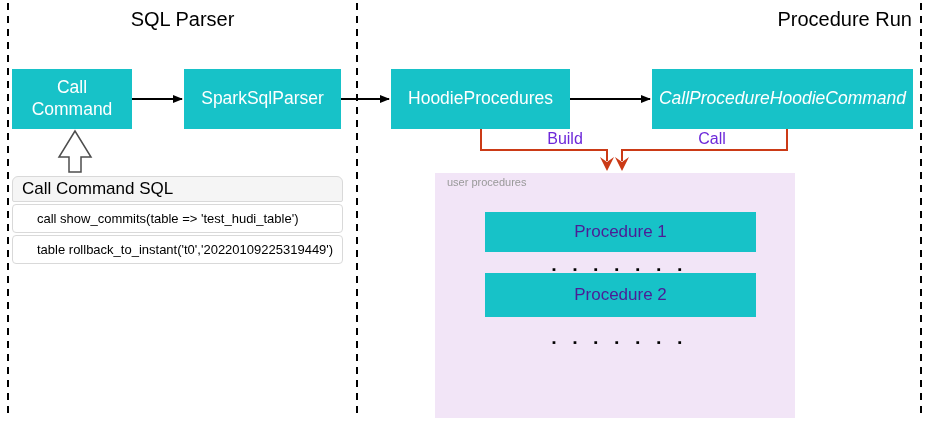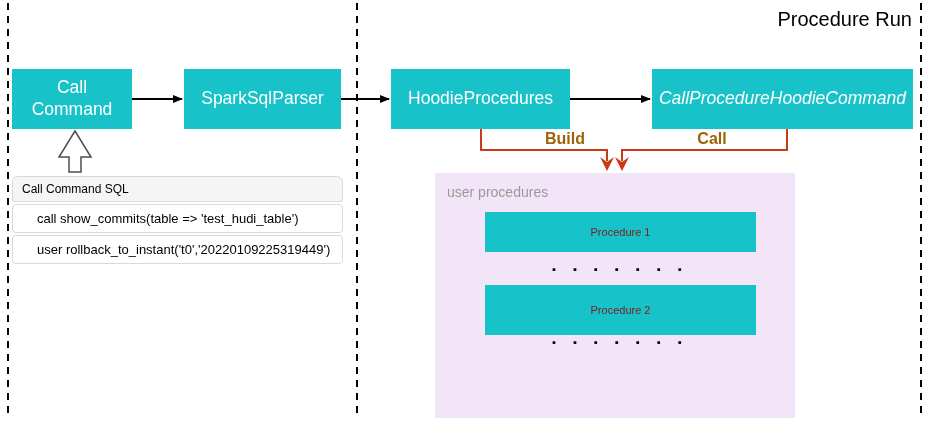--- a/index.html
+++ b/index.html
@@ -18,42 +18,42 @@
     position:absolute;top:6px;height:26px;line-height:26px;
     text-align:center;font-size:20px;color:#000;
   }
   .node{
     position:absolute;background:var(--teal);color:#fff;
     display:flex;align-items:center;justify-content:center;
     font-size:17.5px;text-align:center;white-space:pre-line;line-height:1.25;
   }
   .edge-label{
     position:absolute;top:129px;height:19px;line-height:19px;width:70px;
-    text-align:center;font-size:16px;color:#a16207;font-weight:bold;
+    text-align:center;font-size:16px;color:#6d28d9;
   }
   .panel{
     position:absolute;left:435px;top:173px;width:360px;height:245px;
     background:var(--purple);
   }
   .panel-label{
-    position:absolute;left:12px;top:11px;font-size:14px;color:var(--gray-label);
+    position:absolute;left:12px;top:3px;font-size:11px;color:var(--gray-label);
   }
   .proc-box{
     position:absolute;left:50px;width:271px;height:40px;background:var(--teal);
-    color:#7f1d1d;display:flex;align-items:center;justify-content:center;font-size:11px;
+    color:#4c1d95;display:flex;align-items:center;justify-content:center;font-size:17px;
   }
   .dots{
     position:absolute;left:50px;width:271px;height:16px;text-align:center;
     font-size:11px;letter-spacing:7px;color:#000;line-height:16px;
   }
   .sql-header{
     position:absolute;left:12px;top:176px;width:331px;height:26px;
     background:var(--table-header-bg);border:1px solid var(--table-border);
     border-radius:6px 6px 2px 2px;box-sizing:border-box;
-    font-size:12px;line-height:24px;padding-left:9px;color:#000;
+    font-size:17px;line-height:24px;padding-left:9px;color:#000;
   }
   .sql-row{
     position:absolute;left:12px;width:331px;height:29px;
     background:#fff;border:1px solid var(--table-border);border-radius:4px;
     box-sizing:border-box;font-size:13px;line-height:27px;padding-left:24px;color:#000;
     white-space:nowrap;overflow:hidden;
   }
 </style>
 </head>
 <body>
@@ -76,37 +76,38 @@
     <line x1="570" y1="99" x2="650" y2="99" stroke-width="2" marker-end="url(#arrowBlack)" stroke="#000000"></line>
 
     <path d="M481,129 L481,150 L607,150 L607,161" fill="none" stroke-width="2" stroke="#CB3A16"></path>
     <polygon points="600,157 607,162 614,157 607,171" fill="#CB3A16"></polygon>
     <path d="M787,129 L787,150 L622,150 L622,161" fill="none" stroke-width="2" stroke="#CB3A16"></path>
     <polygon points="615,157 622,162 629,157 622,171" fill="#CB3A16"></polygon>
 
     <polygon points="75,131 59,157 69,157 69,172 81,172 81,157 91,157" fill="#ffffff" stroke="#4d4d4d" stroke-width="1.5"></polygon>
   </svg>
 
+  <div class="section-title" style="left:8px;width:349px;">SQL Parser</div>
   <div class="section-title" style="left:357px;width:555px;text-align:right;">Procedure Run</div>
 
   <div class="node" style="left:12px;top:69px;width:120px;height:60px;">Call
 Command</div>
   <div class="node" style="left:184px;top:69px;width:157px;height:60px;">SparkSqlParser</div>
 
   <div class="node" style="left:391px;top:69px;width:179px;height:60px;">HoodieProcedures</div>
   <div class="node" style="left:652px;top:69px;width:261px;height:60px;font-style:italic;">CallProcedureHoodieCommand</div>
 
   <div class="edge-label" style="left:530px;">Build</div>
   <div class="edge-label" style="left:677px;">Call</div>
 
   <div class="panel">
     <div class="panel-label">user procedures</div>
     <div class="proc-box" style="top:39px;">Procedure 1</div>
     <div class="dots" style="top:88px;">▪ ▪ ▪ ▪ ▪ ▪ ▪</div>
-    <div class="proc-box" style="top:112px;height:50px;">Procedure 2</div>
+    <div class="proc-box" style="top:100px;height:44px;">Procedure 2</div>
     <div class="dots" style="top:161px;">▪ ▪ ▪ ▪ ▪ ▪ ▪</div>
   </div>
 
   <div class="sql-header">Call Command SQL</div>
   <div class="sql-row" style="top:204px;">call show_commits(table =&gt; 'test_hudi_table')</div>
-  <div class="sql-row" style="top:235px;">user rollback_to_instant('t0','20220109225319449')</div>
+  <div class="sql-row" style="top:235px;">table rollback_to_instant('t0','20220109225319449')</div>
 
 </div>
 
 </body></html>

